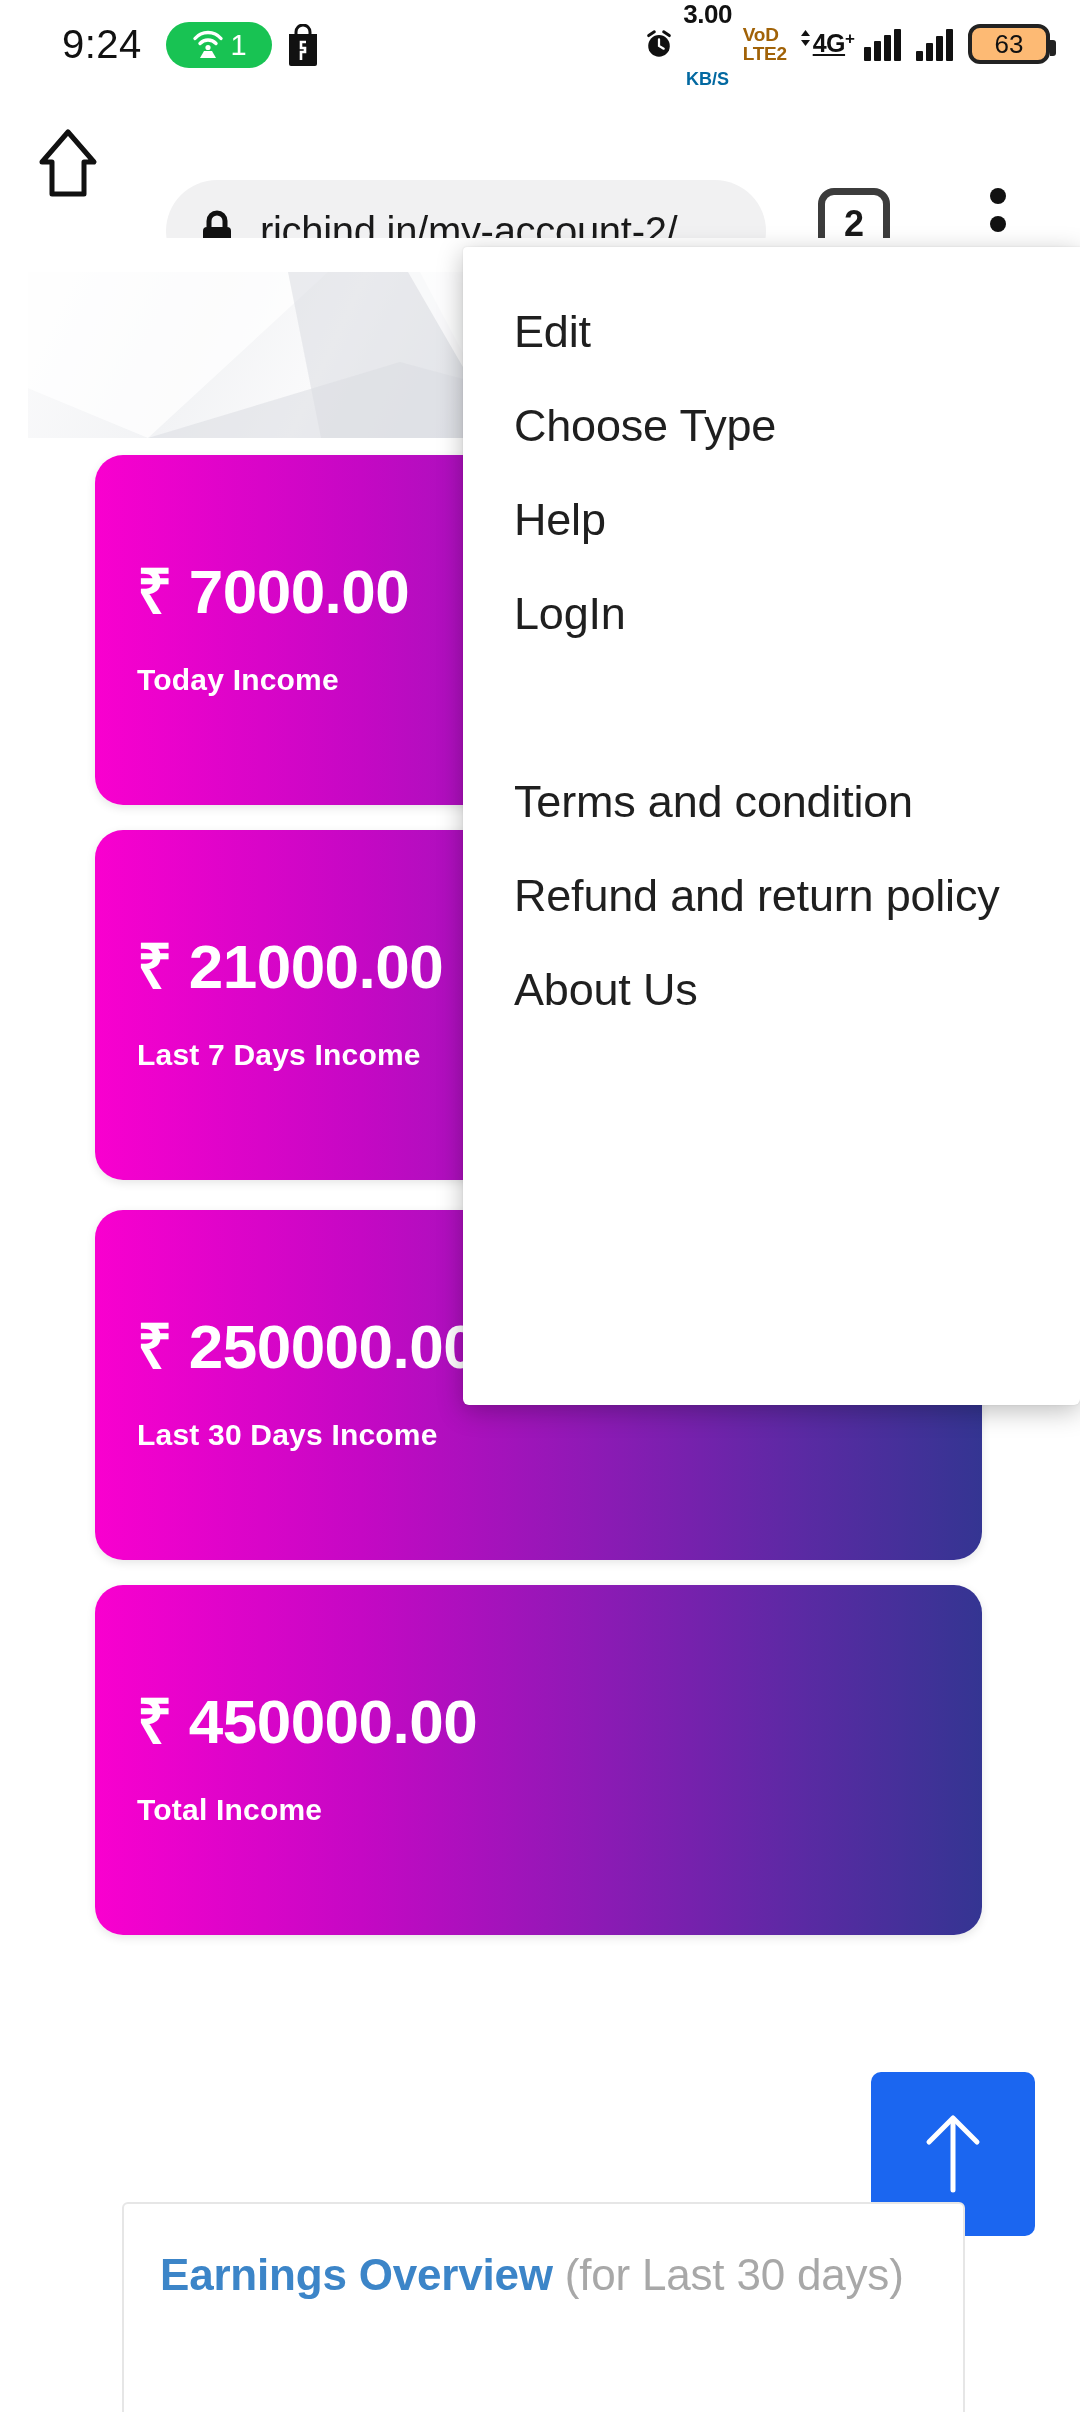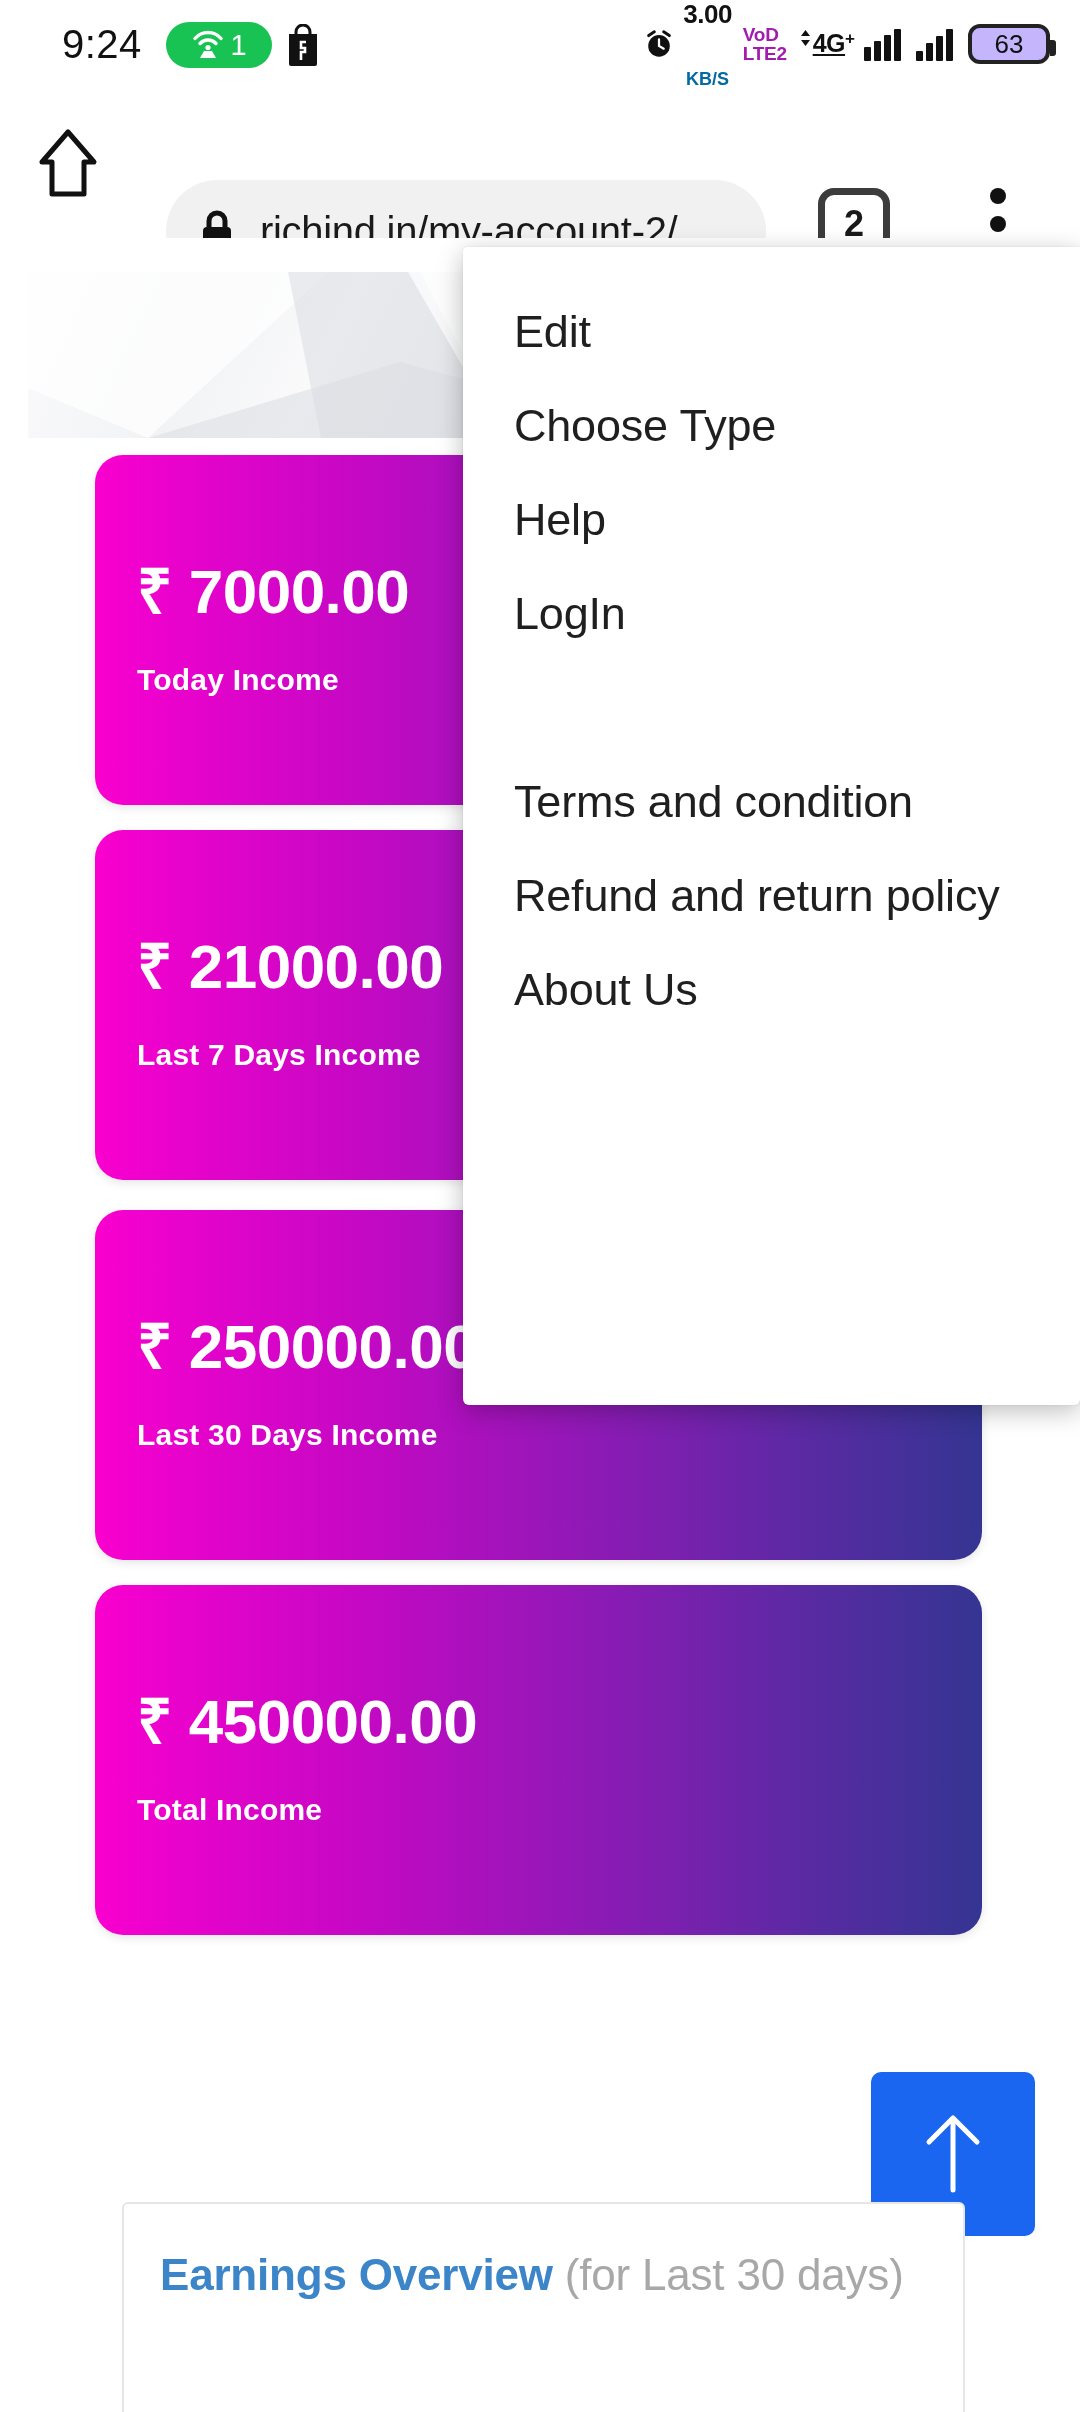--- a/index.html
+++ b/index.html
@@ -32,29 +32,29 @@
   }
   .sb-right {
     position:absolute; right:30px; top:14px;
     display:flex; align-items:center; gap:9px; height:60px;
   }
   .sb-alarm { width:30px; height:30px; }
   .sb-speed { display:flex; flex-direction:column; align-items:center; line-height:1;gap:42px; }
   .sb-speed-v { font-size:26px; font-weight:700; color:#111; letter-spacing:-0.5px;}
   .sb-speed-u { font-size:18px; font-weight:700; color:#0369a1; margin-top:1px;}
   .sb-volte { display:flex; flex-direction:column; align-items:flex-start; line-height:1.02; margin-left:2px;}
-  .sb-volte span { font-size:19px; font-weight:700; color:#a21caf; letter-spacing:-0.3px;}
+  .sb-volte span { font-size:19px; font-weight:700; color:#a16207; letter-spacing:-0.3px;}
   .sb-4g-wrap { display:flex; align-items:flex-start; margin-left:2px; }
   .sb-4g { font-size:25px; font-weight:700; color:#111; letter-spacing:-0.5px;text-decoration:underline; }
   .sb-bars { display:flex; align-items:flex-end; gap:3px; height:34px; }
   .sb-bars i { display:block; width:7px; background:#111; border-radius:1px; }
   .sb-batt {
     width:82px; height:40px; border:4px solid #222; border-radius:12px;
     display:flex; align-items:center; justify-content:center;
-    background:#c4b5fd; position:relative; margin-left:6px;
+    background:#fdba74; position:relative; margin-left:6px;
   }
   .sb-batt:after{
     content:""; position:absolute; right:-10px; top:12px;
     width:6px; height:16px; background:#222; border-radius:0 3px 3px 0;
   }
   .sb-batt span { font-size:26px; font-weight:400; color:#111; }
 
   
   .toolbar {
     position:absolute; left:0; top:88px; width:1072px; height:150px;

